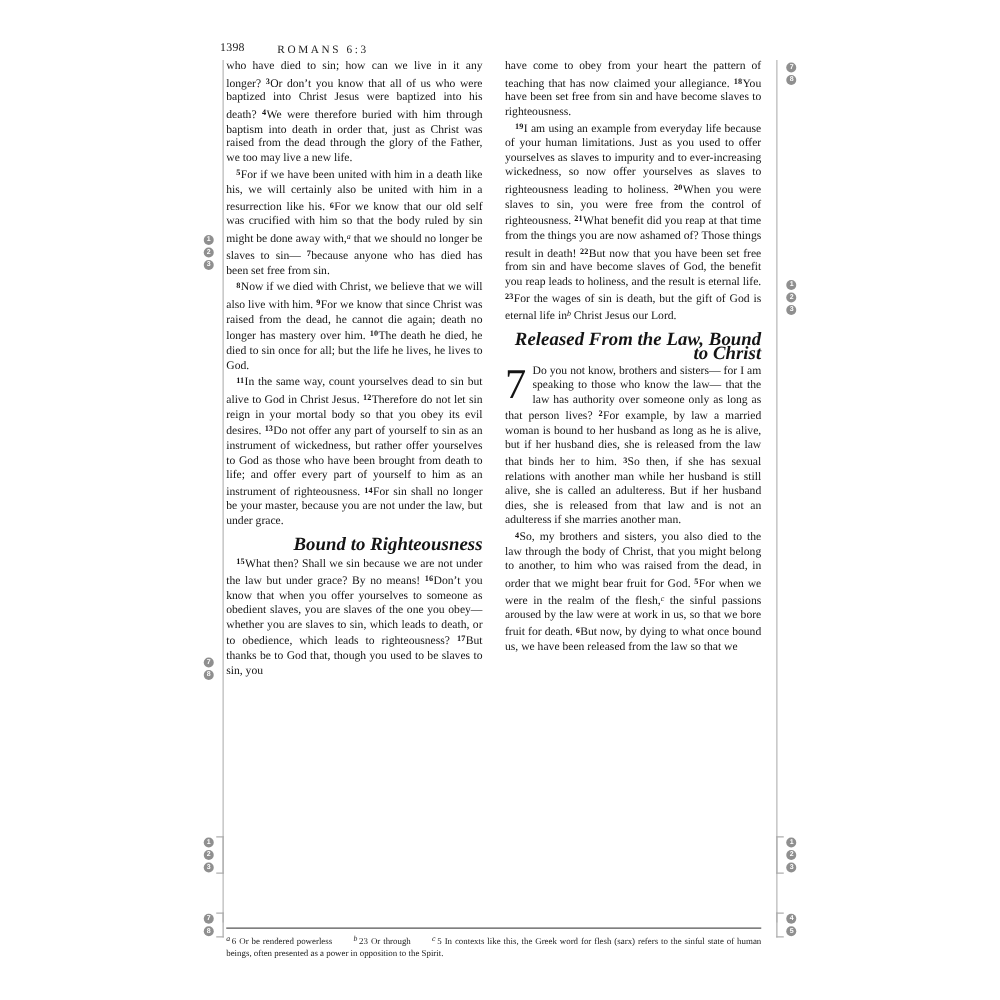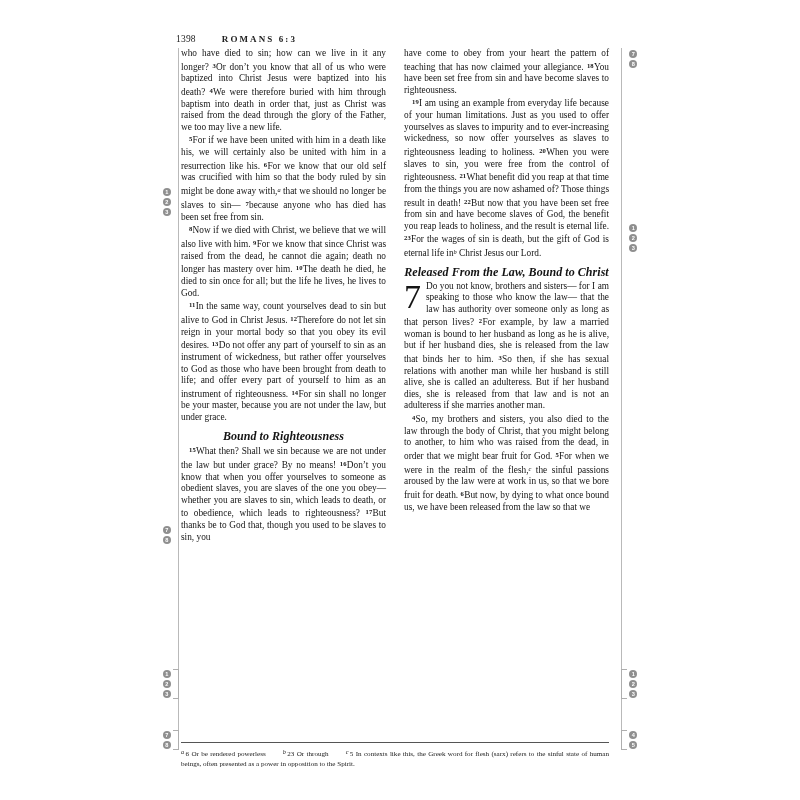--- a/index.html
+++ b/index.html
@@ -38,21 +38,20 @@
     font-size: 9.5px;
     letter-spacing: 0.2px;
     color: #222;
   }
   .head-ref {
     font-size: 9px;
     letter-spacing: 2.1px;
     text-transform: uppercase;
     color: #222;
     font-variant: small-caps;
-    font-weight: bold;
   }
 
   
   .body-area {
     position: absolute;
     top: 48px;
     left: 181px;
     width: 428px;
     height: 690px;
   }
@@ -83,26 +82,26 @@
     font-weight: 700;
     letter-spacing: 0.1px;
     padding-right: 0.2px;
   }
   .fnref {
     font-size: 6.4px;
     vertical-align: 0.36em;
     font-style: italic;
   }
   h2.subhead {
-    font-size: 12px;
+    font-size: 15px;
     font-style: italic;
     font-weight: 700;
     margin: 7px 0 2.5px 0;
     line-height: 11px;
-    text-align: center;
+    text-align: right;
     letter-spacing: 0.05px;
   }
 
   
   .chapter-block { position: relative; }
   .dropcap {
     float: left;
     font-size: 34px;
     line-height: 30px;
     font-weight: 400;

